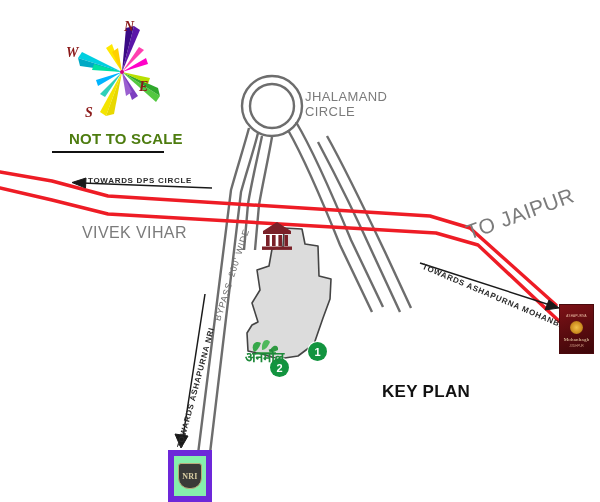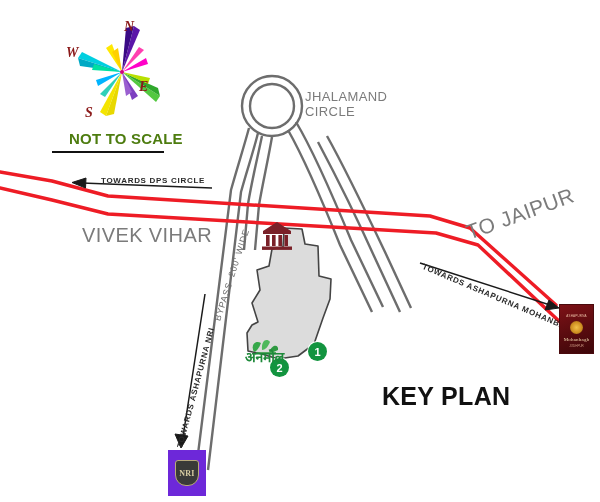--- a/index.html
+++ b/index.html
@@ -36,40 +36,39 @@
     letter-spacing: 0.4px;
   }
   #jhalamand-circle-label {
     left: 305px;
     top: 90px;
     font-size: 13px;
   }
   #vivek-vihar-label {
     left: 82px;
     top: 224px;
-    font-size: 20px;
+    font-size: 16px;
   }
   #to-jaipur-label {
     left: 463px;
     top: 222px;
     font-size: 21px;
     transform: rotate(-20deg);
     transform-origin: left top;
   }
   
   .dir-cap {
     color: #2a2a2a;
     font-size: 8px;
     letter-spacing: 0.7px;
     font-weight: 600;
   }
   #towards-dps-label {
     left: 88px;
     top: 177px;
-    margin-left: 13px;
   }
   #towards-ashapurna-mohanbagh-label {
     left: 424px;
     top: 263px;
     transform: rotate(23deg);
     transform-origin: left top;
   }
   #towards-ashapurna-nri-label {
     left: 185px;
     top: 440px;
@@ -109,21 +108,21 @@
     left: 52px;
     top: 151px;
     width: 112px;
     height: 2px;
     background: #111111;
   }
   #key-plan-label {
     left: 382px;
     top: 382px;
     color: #111111;
-    font-size: 25px;
+    font-size: 17px;
     font-weight: bold;
     letter-spacing: 0.3px;
   }
   
   .compass-letter {
     color: #8b1a1a;
     font-family: "Liberation Serif", serif;
     font-style: italic;
     font-size: 14px;
     font-weight: bold;
@@ -171,22 +170,22 @@
     align-items: center;
     justify-content: center;
     flex-direction: column;
     overflow: hidden;
   }
   #nri-logo-plate {
     left: 168px;
     top: 450px;
     width: 32px;
     height: 40px;
-    background: #6d28d9;
-    border: 3px solid #6d28d9;
+    background: #86efac;
+    border: 6px solid #6d28d9;
   }
   #nri-crest {
     width: 22px;
     height: 24px;
     border: 1px solid #b9a97a;
     border-radius: 3px 3px 11px 11px;
     display: flex;
     align-items: center;
     justify-content: center;
     background: #3a3a38;

